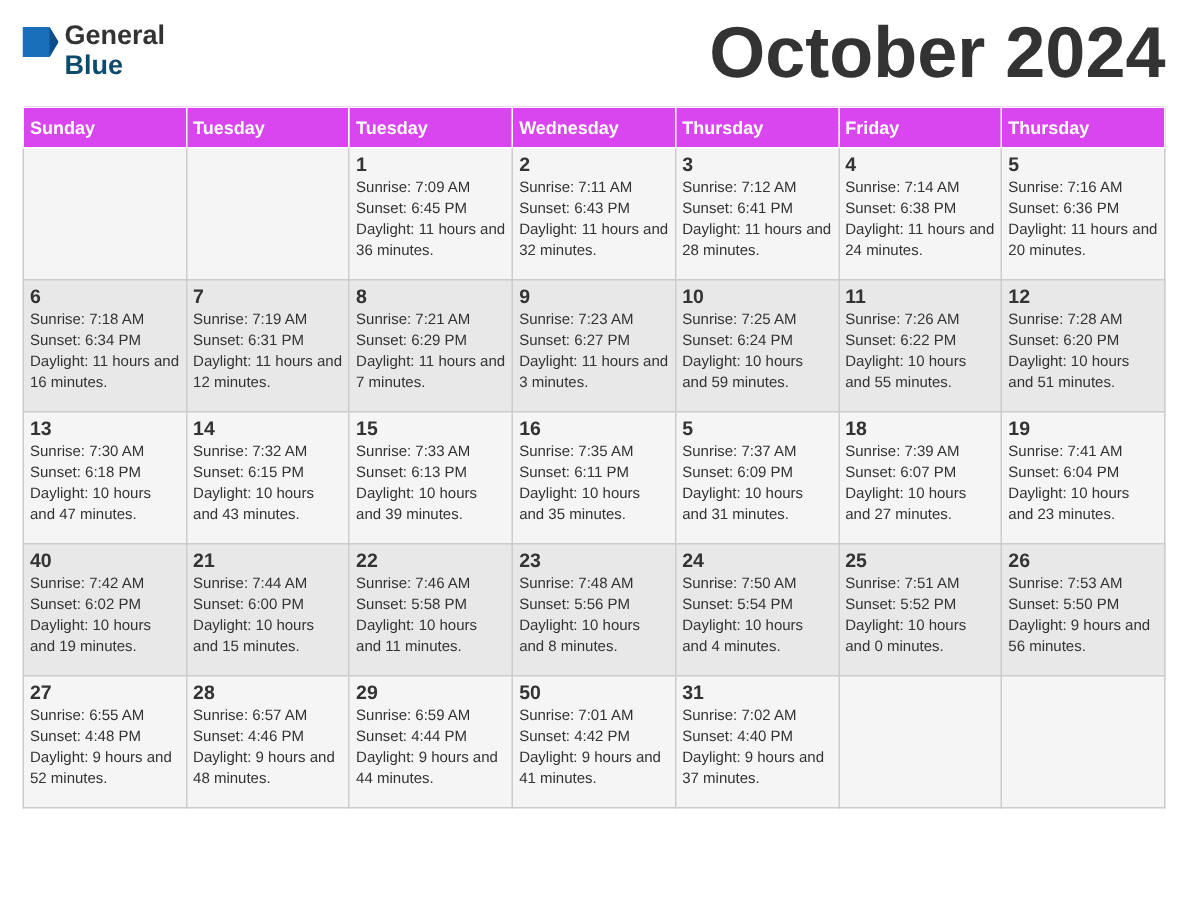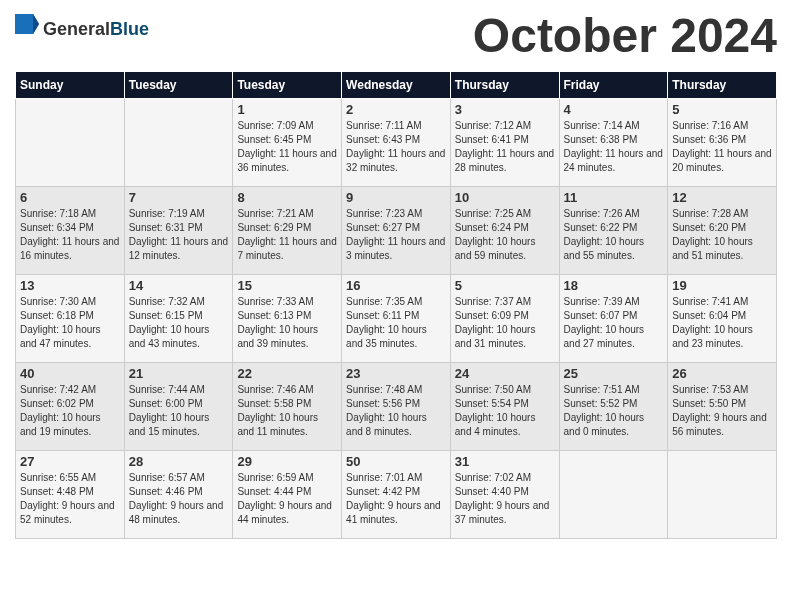--- a/index.html
+++ b/index.html
@@ -20,21 +20,21 @@
       align-items: flex-start;
       margin-bottom: 8px;
     }
     .logo {
       display: flex;
       align-items: center;
       margin-top: 4px;
     }
     .logo-text {
       display: flex;
-      flex-direction: row;
+      flex-direction: column;
       font-size: 18px;
       font-weight: bold;
       line-height: 1.1;
     }
     .logo-general {
       color: #333;
     }
     .logo-blue {
       color: #0c4a6e;
     }
@@ -56,21 +56,21 @@
       font-size: 16px;
       color: #555;
       margin-top: 2px;
     }
     table {
       width: 100%;
       border-collapse: collapse;
       table-layout: fixed;
     }
     thead tr th {
-      background-color: #0f172a;
+      background-color: #d946ef;
       color: #fff;
       font-size: 12px;
       font-weight: bold;
       padding: 6px 4px;
       text-align: left;
       border: 1px solid #fff;
     }
     tbody tr td {
       border: 1px solid #ccc;
       vertical-align: top;

